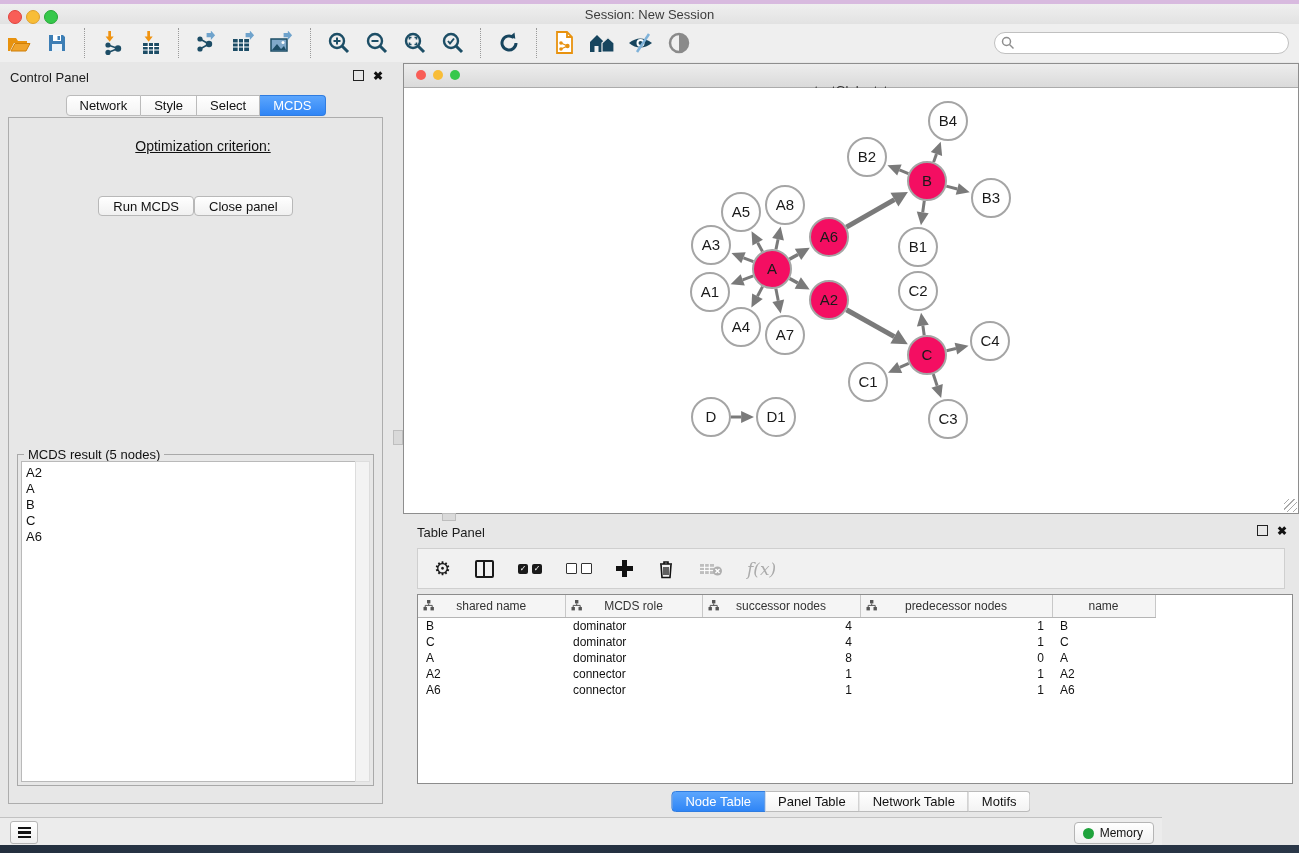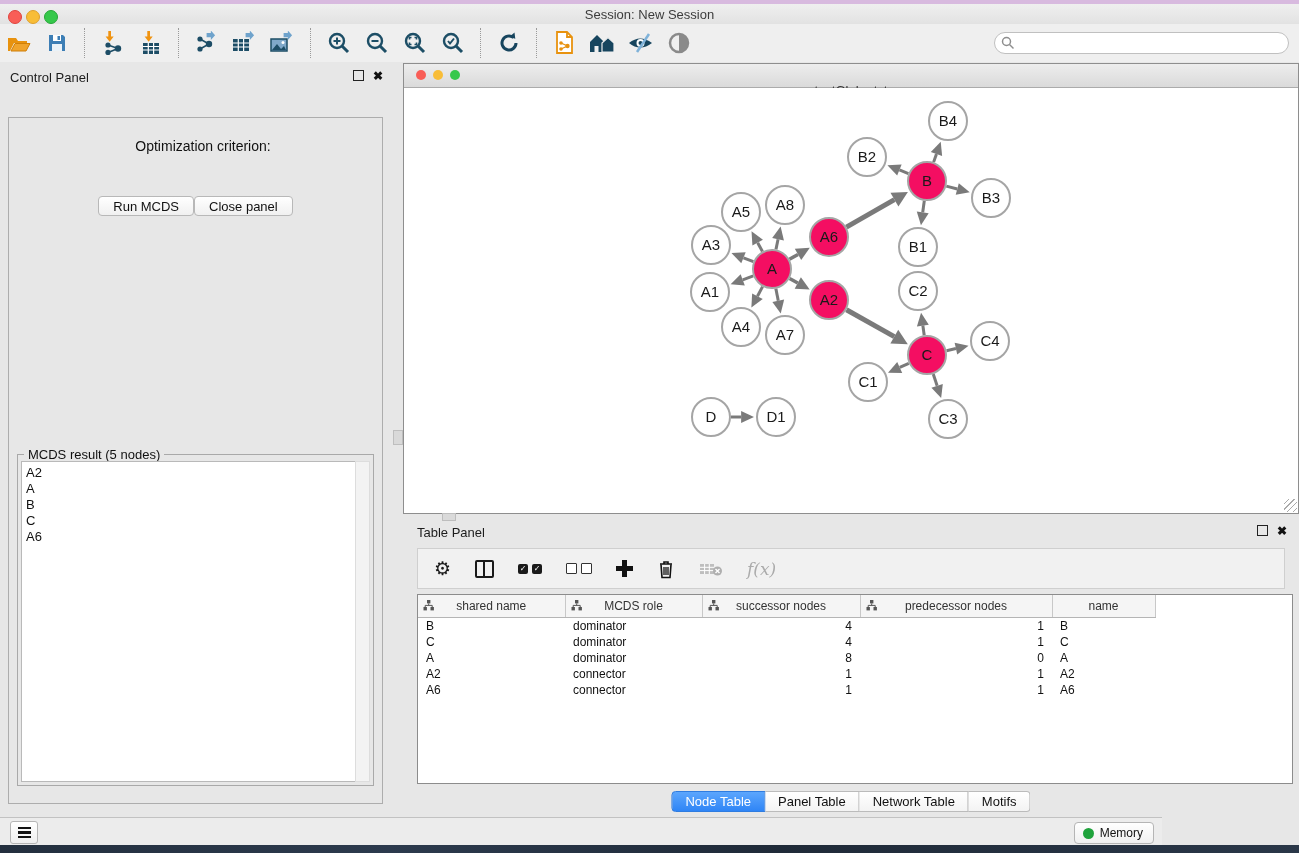--- a/index.html
+++ b/index.html
@@ -32,21 +32,21 @@
   .panel-head{position:absolute;left:10px;top:8px;font-size:13px;color:#1c1c1c;}
   .panel-icons{position:absolute;right:8px;top:8px;display:flex;gap:9px;align-items:center;}
   .ic-float{width:9px;height:9px;border:1.5px solid #222;display:inline-block;}
   .ic-close{font-size:12px;color:#111;line-height:10px;font-weight:bold;}
   .cp-tabs{position:absolute;left:50%;transform:translateX(-50%);top:33px;display:flex;border-radius:4px;}
   .seg{height:19px;line-height:19px;padding:0 13px;font-size:13px;color:#111;background:linear-gradient(#FFFFFF,#F3F3F3);border:1px solid #BBBBBB;border-left-width:0;}
   .seg:first-child{border-left-width:1px;border-radius:4px 0 0 4px;}
   .seg:last-child{border-radius:0 4px 4px 0;}
   .seg.active{background:linear-gradient(#5CA6FD,#2F85F6);color:#fff;border-color:#2f7ce0;}
   .cp-body{position:absolute;left:8px;top:55px;width:373px;height:685px;border:1px solid #ADADAD;background:#E7E7E7;}
-  .opt-label{position:absolute;left:15px;right:0;top:20px;text-align:center;font-size:14px;color:#111;}
+  .opt-label{position:absolute;left:15px;right:0;top:20px;text-align:center;font-size:14px;color:#111;text-decoration:underline;}
   .opt-select{position:absolute;left:50%;transform:translateX(-50%);top:42px;width:305px;height:24px;background:#fff;border:1px solid #B6B6B6;border-radius:4px;display:flex;align-items:center;}
   .opt-select .val{flex:1;font-size:13px;color:#111;padding-left:9px;white-space:nowrap;overflow:hidden;}
   .stepper{width:17px;height:20px;margin-right:2px;border-radius:3px;background:linear-gradient(#5CA6FD,#2F85F6);position:relative;}
   .stepper::before,.stepper::after{content:"";position:absolute;left:4.5px;border-left:4px solid transparent;border-right:4px solid transparent;}
   .stepper::before{top:3px;border-bottom:5px solid #fff;}
   .stepper::after{bottom:3px;border-top:5px solid #fff;}
   .btn-row{position:absolute;left:0;right:0;top:78px;display:flex;justify-content:center;gap:0;}
   .mac-btn{height:20px;line-height:20px;padding:0 14px;font-size:13px;color:#111;background:linear-gradient(#FFFFFF,#F0F0F0);border:1px solid #B8B8B8;border-radius:4px;}
   .mcds-fieldset{position:absolute;left:8px;top:336px;width:355px;height:330px;border:1px solid #A9A9A9;}
   .legend{position:absolute;left:6px;top:-8px;background:#E7E7E7;padding:0 4px;font-size:13px;color:#111;}
@@ -260,20 +260,26 @@
   </div>
 
   <div class="content">
 
     <div class="control-panel">
       <div class="panel-head">Control Panel</div>
       <div class="panel-icons">
         <span class="ic-float"></span>
         <span class="ic-close">✖</span>
       </div>
+      <div class="cp-tabs" id="cp-tabs">
+          <div class="seg">Network</div>
+          <div class="seg">Style</div>
+          <div class="seg">Select</div>
+          <div class="seg active">MCDS</div>
+        </div>
       <div class="cp-body">
         <div class="opt-label">Optimization criterion:</div>
         <div class="btn-row">
           <button class="mac-btn">Run MCDS</button>
           <button class="mac-btn">Close panel</button>
         </div>
         <div class="mcds-fieldset">
           <span class="legend">MCDS result (5 nodes)</span>
           <div class="result-list" id="result-list">
               <div class="result-item">A2</div>

